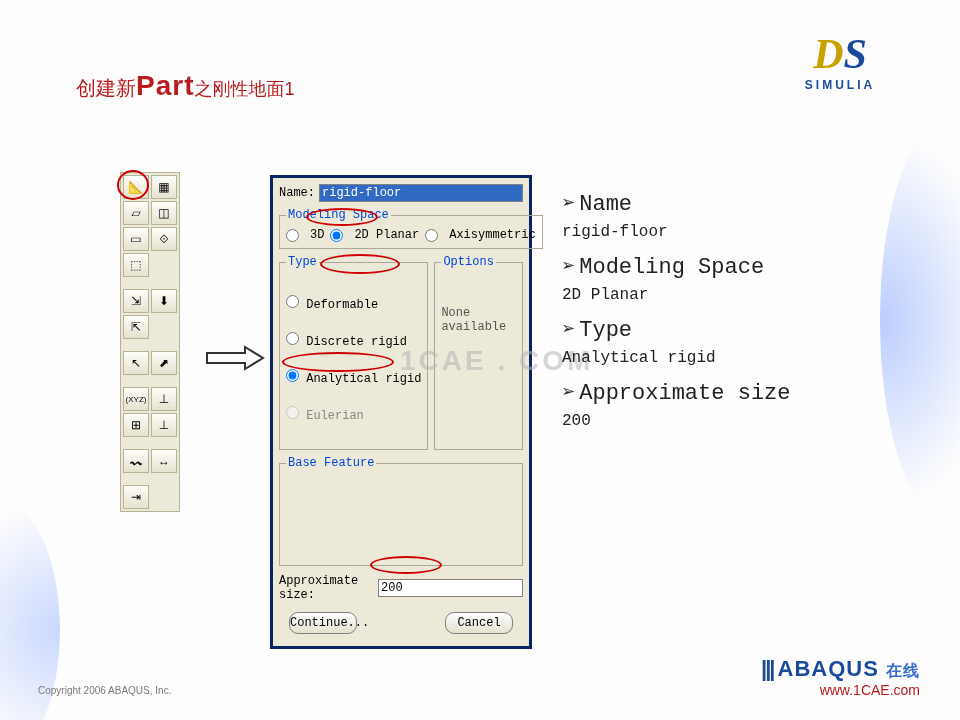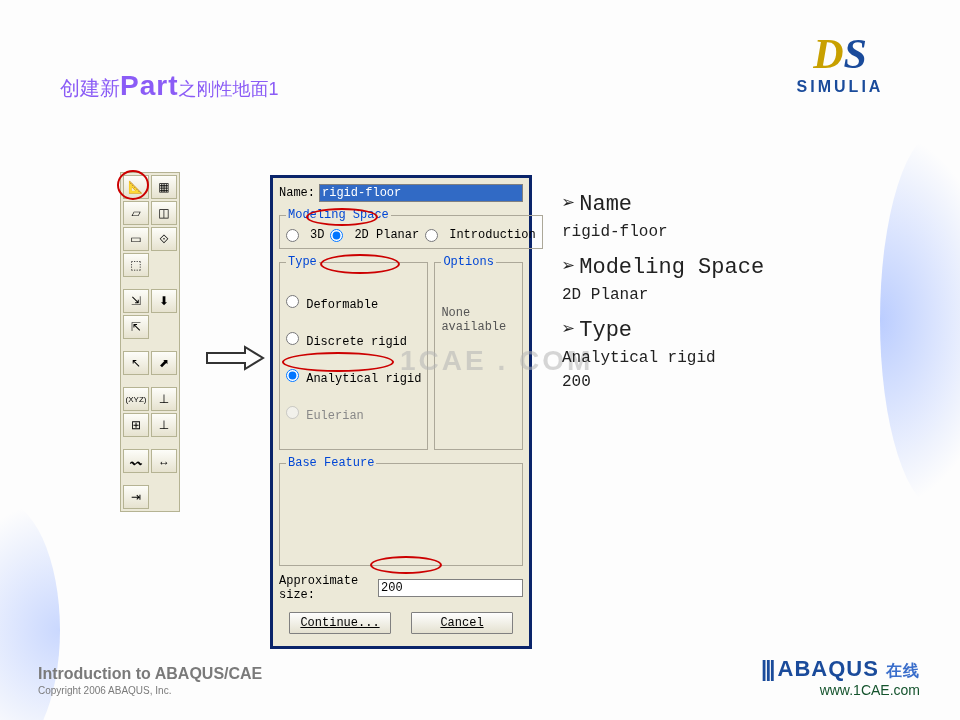--- a/index.html
+++ b/index.html
@@ -4,33 +4,33 @@
 <style>
   * { box-sizing: border-box; margin: 0; padding: 0; }
   body {
     width: 960px; height: 720px;
     background: #fdfdfd;
     font-family: Arial, "Microsoft YaHei", sans-serif;
     position: relative;
     overflow: hidden;
   }
   .slide-title {
-    position: absolute; left: 60px; top: 70px;
-    color: #8b5cf6; font-size: 22px;
+    position: absolute; left: 76px; top: 70px;
+    color: #b91c1c; font-size: 22px;
   }
   .slide-title .t-small { font-size: 20px; }
   .slide-title .t-big { font-size: 28px; font-weight: bold; letter-spacing: 1px; }
   .slide-title .t-trail { font-size: 18px; }
   .logo-simulia {
     position: absolute; right: 50px; top: 30px;
     width: 140px; text-align: center;
   }
   .logo-simulia .ds { font-size: 42px; font-style: italic; font-weight: bold; color: #1a4b9b; font-family: Georgia, serif; }
   .logo-simulia .ds .d3 { color: #c8a000; }
-  .logo-simulia .sim { color: #1a4b9b; font-weight: bold; letter-spacing: 3px; font-size: 16px; }
+  .logo-simulia .sim { color: #1a4b9b; font-weight: bold; letter-spacing: 3px; font-size: 12px; }
   .right-swoosh {
     position: absolute; right: -40px; top: 130px; width: 120px; height: 380px;
     background: radial-gradient(ellipse at 0% 50%, rgba(180,200,255,0.9), rgba(255,255,255,0) 70%);
     border-radius: 50%;
   }
   .left-swoosh {
     position: absolute; left: -60px; top: 500px; width: 120px; height: 260px;
     background: radial-gradient(ellipse at 100% 50%, rgba(180,200,255,0.7), rgba(255,255,255,0) 70%);
     border-radius: 50%;
   }
@@ -106,24 +106,24 @@
   .type-opt-row { display: flex; gap: 6px; }
   .type-opt-row fieldset { flex: 1; }
   .type-col label { display:block; margin: 20px 0; }
   .opt-box { color:#555; display:flex; align-items:center; justify-content:center; height: 90px; }
   .disabled-lbl { color: #888; }
   .base-feat { height: 110px; }
   .approx-row { display: flex; align-items: center; gap: 4px; margin: 8px 0; }
   .approx-row input { width: 145px; height: 18px; font-family: inherit; font-size: 12px; border:1px solid #808080; padding:0 2px;}
   .btn-row { display:flex; justify-content: space-between; padding: 2px 10px 6px; }
   .dlg-btn {
-    width: 102px; height: 22px;
+    width: 68px; height: 22px;
     background: linear-gradient(#fefefe,#e4e1d0);
-    border: 1px solid #808080; border-radius: 1px;
-    font-family: inherit; font-size: 12px; text-decoration: underline;
+    border: 1px solid #808080; border-radius: 9px;
+    font-family: inherit; font-size: 12px;
   }
   .red-oval { position:absolute; border:2px solid #c00; border-radius:50%; pointer-events:none; }
   .ov-name   { left: 306px; top: 208px; width: 72px; height: 18px; }
   .ov-planar { left: 320px; top: 254px; width: 80px; height: 20px; }
   .ov-type   { left: 282px; top: 352px; width: 112px; height: 20px; }
   .ov-size   { left: 370px; top: 556px; width: 72px; height: 18px; }
 
   .bullets {
     position: absolute; left: 562px; top: 190px;
     font-family: "Courier New", monospace;
@@ -146,21 +146,21 @@
     color: #7a7a7a;
   }
   .footer-left .f1 { font-weight: bold; font-size: 16px; }
   .footer-left .f2 { font-size: 10px; margin-top: 2px; }
   .footer-right {
     position: absolute; right: 40px; bottom: 22px; text-align: right;
   }
   .footer-right .abq { color: #1a4b9b; font-weight: bold; font-size: 22px; letter-spacing: 1px; }
   .footer-right .abq .bars { letter-spacing: -2px; margin-right:4px;}
   .footer-right .abq .cn { color: #3a6ecb; font-size: 16px; }
-  .footer-right .url { color: #14532d; font-size: 14px; font-family: Arial; }
+  .footer-right .url { color: #b91c1c; font-size: 14px; font-family: Arial; }
 </style>
 </head>
 <body>
 
 <div class="slide-title">
   <span class="t-small">创建新</span><span class="t-big">Part</span><span class="t-trail">之刚性地面1</span>
 </div>
 
 <div class="logo-simulia">
   <div class="ds"><span class="d3">D</span><span>S</span></div>
@@ -213,21 +213,21 @@
         <label>
             <input type="radio" name="ms" style="">
             <span>3D</span>
           </label>
         <label>
             <input type="radio" name="ms" checked="" style="">
             <span>2D Planar</span>
           </label>
         <label>
             <input type="radio" name="ms" style="">
-            <span>Introduction</span>
+            <span>Axisymmetric</span>
           </label>
       </div>
     </fieldset>
     <div class="type-opt-row">
       <fieldset class="type-col radio-row">
         <legend>Type</legend>
         <label><input type="radio" name="tp" style=""> <span>Deformable</span></label>
         <label><input type="radio" name="tp" style=""> <span>Discrete rigid</span></label>
         <label><input type="radio" name="tp" checked="" style=""> <span>Analytical rigid</span></label>
         <label class="disabled-lbl"><input type="radio" name="tp" disabled="" style=""> <span>Eulerian</span></label>
@@ -258,23 +258,23 @@
 
 <div class="watermark">1CAE . COM</div>
 
 <div class="bullets">
   <div class="hdr">Name</div>
   <div class="val">rigid-floor</div>
   <div class="hdr">Modeling Space</div>
   <div class="val">2D Planar</div>
   <div class="hdr">Type</div>
   <div class="val">Analytical rigid</div>
+  <div class="hdr">Approximate size</div>
   <div class="val">200</div>
 </div>
 
 <div class="footer-left">
-  <div class="f1">Introduction to ABAQUS/CAE</div>
   <div class="f2">Copyright 2006 ABAQUS, Inc.</div>
 </div>
 <div class="footer-right">
   <div class="abq"><span class="bars">|||</span><span>ABAQUS</span> <span class="cn">在线</span></div>
   <div class="url">www.1CAE.com</div>
 </div>
 
 </body></html>

